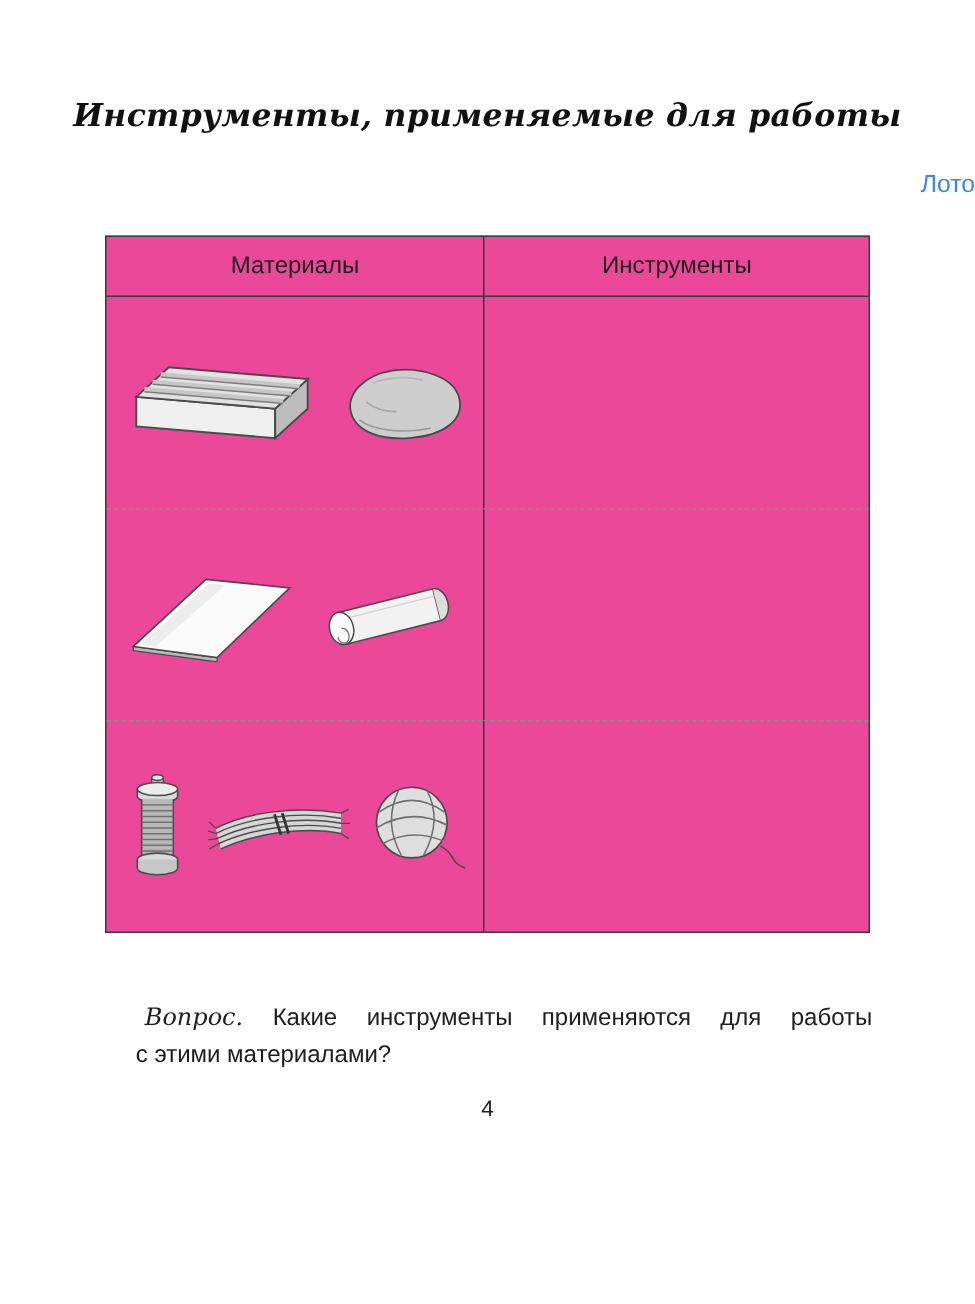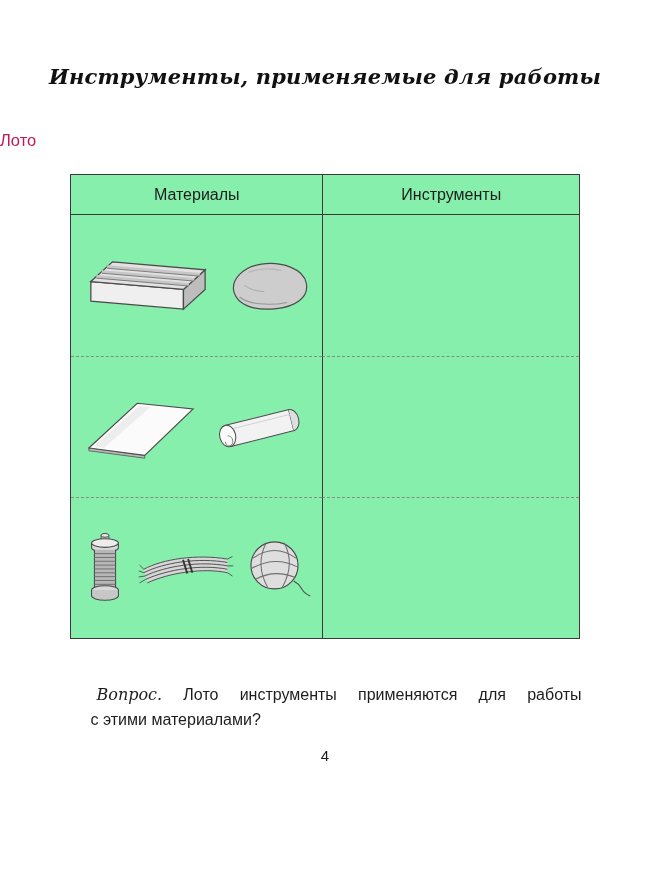--- a/index.html
+++ b/index.html
@@ -20,34 +20,34 @@
     text-align: center;
     font-family: "DejaVu Serif", serif;
     font-style: italic;
     font-weight: 700;
     font-size: 21px;
     line-height: 1.45;
     color: #111;
     letter-spacing: 0.2px;
   }
   .subtitle {
-    margin-top: 39px;
-    text-align: left;
+    margin-top: 22px;
+    text-align: right;
     font-size: 16.5px;
-    color: #be185d;
+    color: #3b82f6;
   }
   .lotto-table {
     width: 510px;
     margin: 24px auto 0 auto;
     display: grid;
     grid-template-columns: 1fr 1.02fr;
     grid-template-rows: 40px 141px 141px 141px;
     border: 1.6px solid #3a3a3a;
     box-sizing: border-box;
-    background: #86efac;
+    background: #ec4899;
   }
   .cell { box-sizing: border-box; }
   .head {
     border-bottom: 1.6px solid #3a3a3a;
     display: flex;
     align-items: center;
     justify-content: center;
     font-size: 16px;
     color: #1d1d1d;
   }
@@ -175,19 +175,19 @@
           <path d="M47,10 Q60,34 45,61"></path>
         </g>
         <path d="M58,54 C70,60 64,66 77,71" fill="none" stroke="#4a4a4a" stroke-width="1.2"></path>
       </svg>
     </div>
     <div class="cell col2 dashed"></div>
 
   </div>
 
   <div class="question">
-    <p class="q-line1"><span class="q-label">Вопрос.</span> <span>Лото инструменты применяются для работы</span></p>
+    <p class="q-line1"><span class="q-label">Вопрос.</span> <span>Какие инструменты применяются для работы</span></p>
     <p class="q-line2">с этими материалами?</p>
   </div>
 
   <div class="page-number">4</div>
 
 </div>
 
 </body></html>

